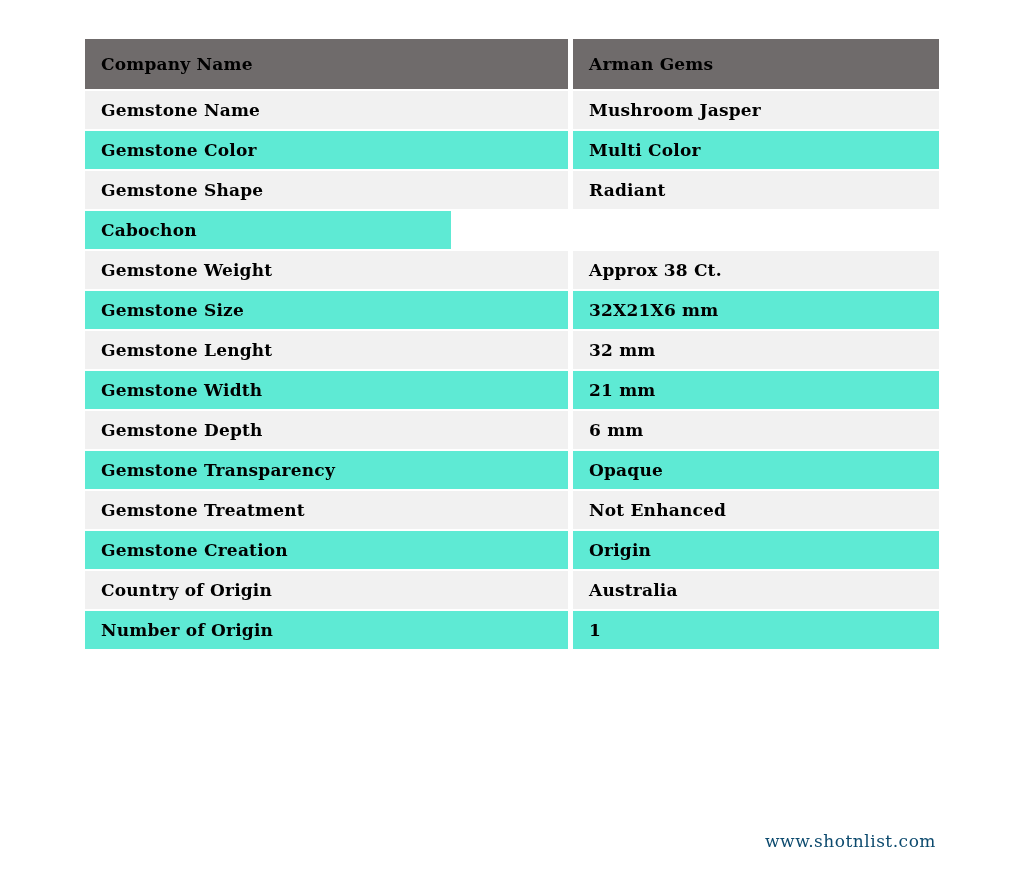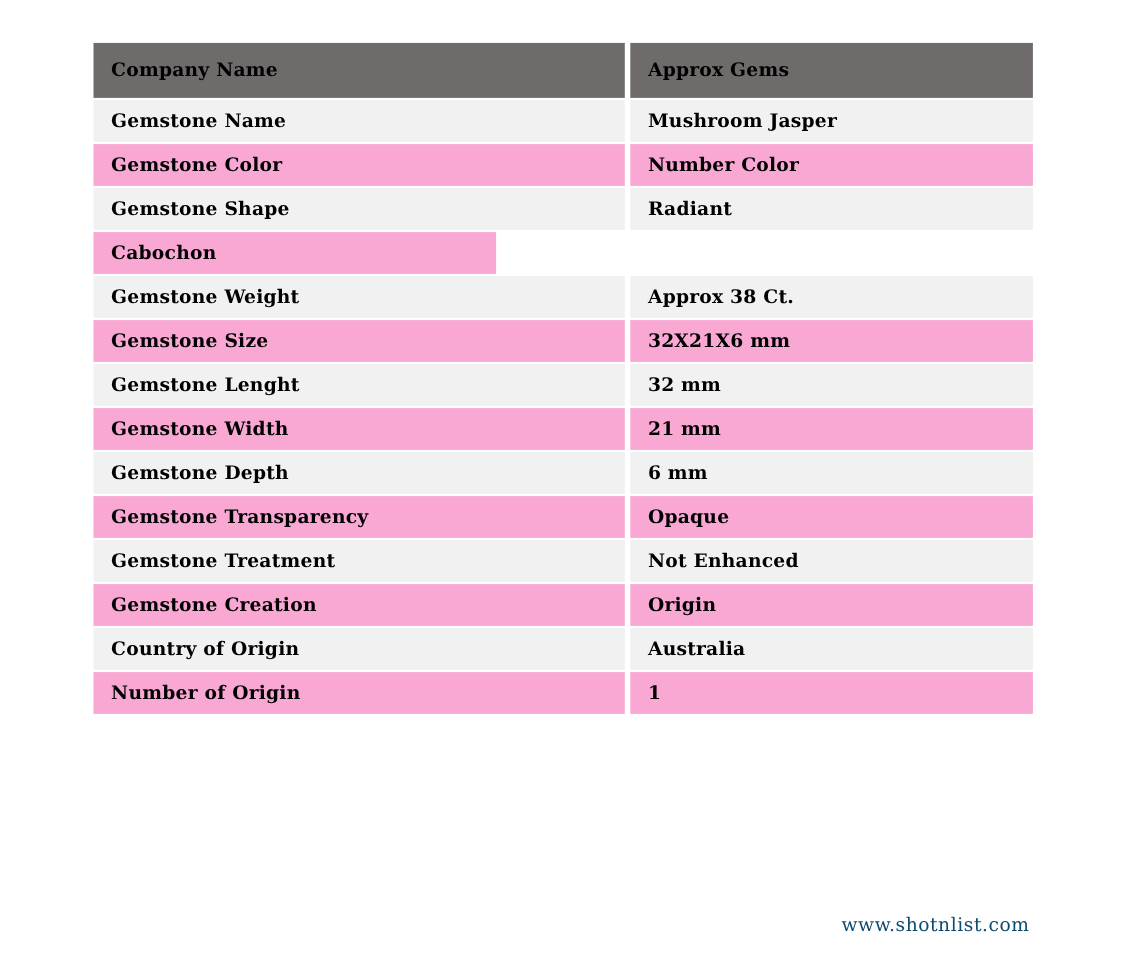--- a/index.html
+++ b/index.html
@@ -35,48 +35,48 @@
     padding-right: 10px;
     font-size: 17px;
     font-weight: bold;
     color: #000000;
     letter-spacing: 0.2px;
   }
   .cell.label-cell { width: 483px; flex: 0 0 483px; }
   .cell.value-cell { width: 366px; flex: 0 0 366px; }
   .header-row .cell { background: #6f6b6b; }
   .spec-row.stripe .cell { background: #f1f1f1; }
-  .spec-row.plain .cell { background: #f9a8d4; }
+  .spec-row.plain .cell { background: #5eead4; }
   .watermark {
     position: absolute;
     right: 88px;
     top: 831px;
     font-size: 17px;
     font-weight: normal;
     color: #0c4a6e;
     letter-spacing: 0.5px;
   }
 </style>
 </head>
 <body>
 
 <div class="spec-table">
   <div class="spec-row header-row">
     <div class="cell label-cell">Company Name</div>
-    <div class="cell value-cell">Approx Gems</div>
+    <div class="cell value-cell">Arman Gems</div>
   </div>
   <div id="rows-container">
   <div class="spec-row stripe">
     <div class="cell label-cell">Gemstone Name</div>
     <div class="cell value-cell">Mushroom Jasper</div>
   </div>
 
   <div class="spec-row plain">
     <div class="cell label-cell">Gemstone Color</div>
-    <div class="cell value-cell">Number Color</div>
+    <div class="cell value-cell">Multi Color</div>
   </div>
 
   <div class="spec-row stripe">
     <div class="cell label-cell">Gemstone Shape</div>
     <div class="cell value-cell">Radiant</div>
   </div>
 
   <div class="spec-row plain">
     <div class="cell value-cell">Cabochon</div>
   </div>

